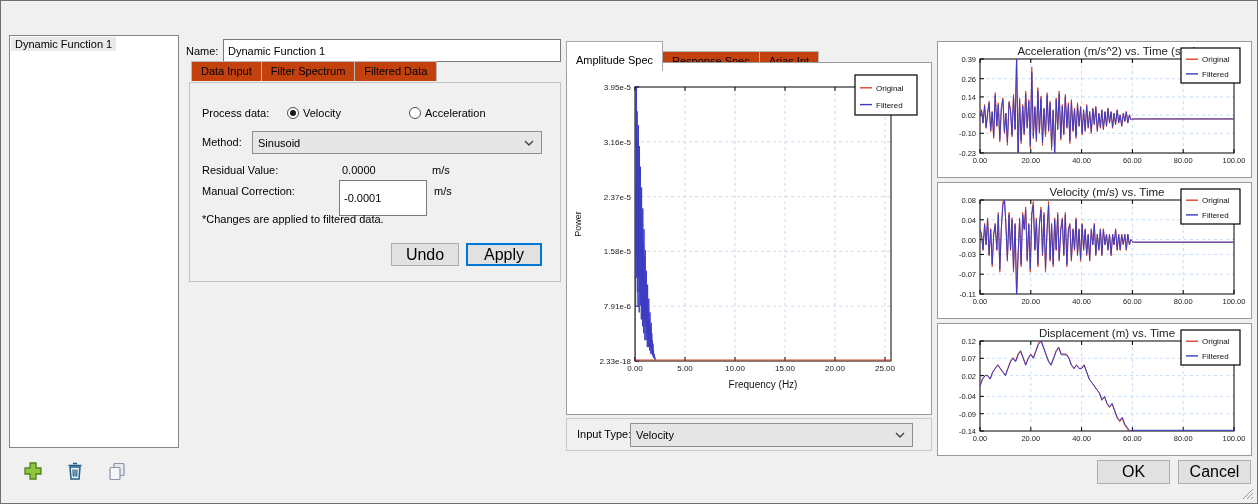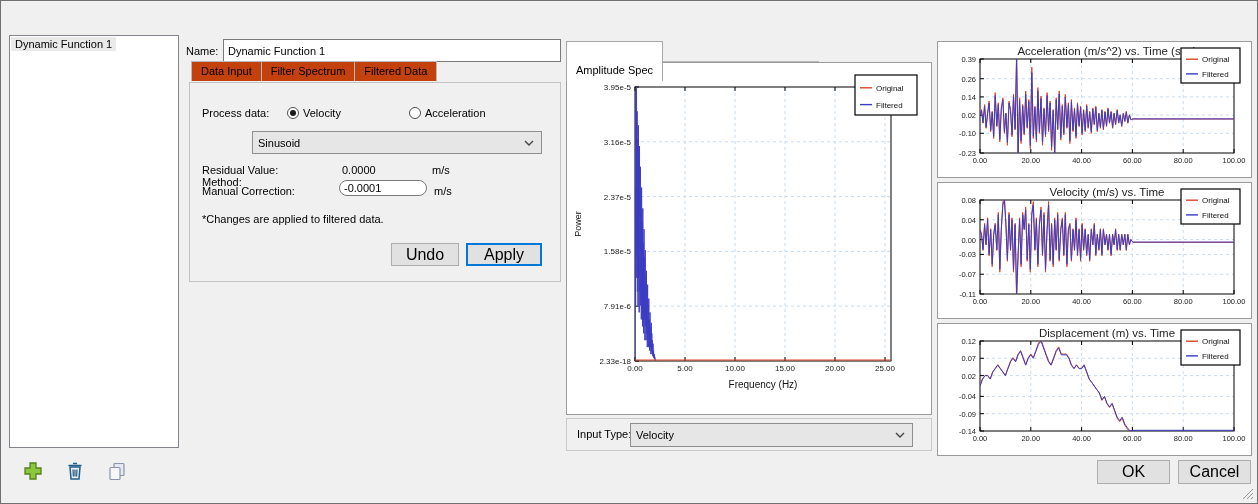--- a/index.html
+++ b/index.html
@@ -13,21 +13,21 @@
   .btn-help{left:1168px;} .btn-close{left:1216px;font-size:13px;}
   .listbox{position:absolute;left:8px;top:34px;width:170px;height:413px;background:#fff;border:1px solid #82868c;box-sizing:border-box;padding:1px;}
   .listitem{display:inline-block;background:#eaeaea;padding:1px 4px;max-width:158px;}
   .icnbtn{position:absolute;top:458px;width:24px;height:24px;display:flex;align-items:center;justify-content:center;}
   .field-label{position:absolute;white-space:nowrap;}
   .textinput{position:absolute;background:#fff;border:1px solid #7a7a7a;box-sizing:border-box;
              font-family:"Liberation Sans",sans-serif;font-size:11px;padding:0 4px;}
   .tabs{position:absolute;display:flex;align-items:flex-end;}
   .tab{background:#c2410c;border:1px solid #b9b9b9;border-bottom:none;padding:3px 9px 4px 9px;margin-right:-1px;
        font-size:11px;position:relative;}
-  .tab.active{background:#ffffff;padding-top:22px;padding-bottom:5px;z-index:3;border-color:#a8a8a8;}
+  .tab.active{background:#ffffff;padding-top:12px;padding-bottom:5px;z-index:3;border-color:#a8a8a8;}
   .tabpanel{position:absolute;border:1px solid #c3c3c3;background:#f0f0f0;box-sizing:border-box;z-index:1;text-decoration:underline;}
   .radio{display:inline-block;width:12px;height:12px;border:1px solid #4f4f4f;border-radius:50%;background:#fff;
          position:absolute;box-sizing:border-box;}
   .radio.sel::after{content:"";position:absolute;left:2px;top:2px;width:6px;height:6px;border-radius:50%;background:#1a1a1a;}
   .combo{position:absolute;background:#e6e6e6;border:1px solid #8f8f8f;box-sizing:border-box;
          display:flex;align-items:center;padding-left:5px;}
   .combo .chev{position:absolute;right:7px;top:50%;margin-top:-3px;}
   .pushbtn{position:absolute;background:#e1e1e1;border:1px solid #adadad;box-sizing:border-box;
            display:flex;align-items:center;justify-content:center;font-size:16px;}
   .pushbtn.focus{border:2px solid #0078d7;}
@@ -77,34 +77,34 @@
     <span class="tab">Filtered Data</span>
   </div>
 
   <div class="tabpanel" style="left:188px;top:81px;width:372px;height:200px;">
     <span class="field-label" style="left:12px;top:24px;">Process data:</span>
     <span class="radio sel" style="left:97px;top:24px;"></span>
     <span class="field-label" style="left:113px;top:24px;">Velocity</span>
     <span class="radio" style="left:219px;top:24px;"></span>
     <span class="field-label" style="left:235px;top:24px;">Acceleration</span>
 
-    <span class="field-label" style="left:12px;top:53px;margin-top:40px;">Method:</span>
+    <span class="field-label" style="left:12px;top:53px;">Method:</span>
     <div class="combo" style="left:62px;top:48px;width:290px;height:23px;">
       <span>Sinusoid</span>
       <svg class="chev" width="10" height="6" viewBox="0 0 10 6">
         <polyline points="1,1 5,5 9,1" fill="none" stroke="#444" stroke-width="1.4"></polyline>
       </svg>
     </div>
 
     <span class="field-label" style="left:12px;top:81px;">Residual Value:</span>
     <span class="field-label" style="left:152px;top:81px;">0.0000</span>
     <span class="field-label" style="left:242px;top:81px;">m/s</span>
 
     <span class="field-label" style="left:12px;top:102px;">Manual Correction:</span>
-    <input class="textinput" style="left: 149px; top: 97px; width: 88px; height: 16px; border-radius: 11px;" value="-0.0001">
+    <input class="textinput" style="left: 149px; top: 97px; width: 88px; height: 36px;" value="-0.0001">
     <span class="field-label" style="left:244px;top:102px;">m/s</span>
 
     <span class="field-label" style="left:12px;top:130px;">*Changes are applied to filtered data.</span>
 
     <div class="pushbtn" style="left:201px;top:160px;width:68px;height:23px;">Undo</div>
     <div class="pushbtn focus" style="left:276px;top:160px;width:76px;height:23px;">Apply</div>
   </div>
 
   <div class="tabs" style="left:565px;top:40px;">
     <span class="tab active">Amplitude Spec</span>

